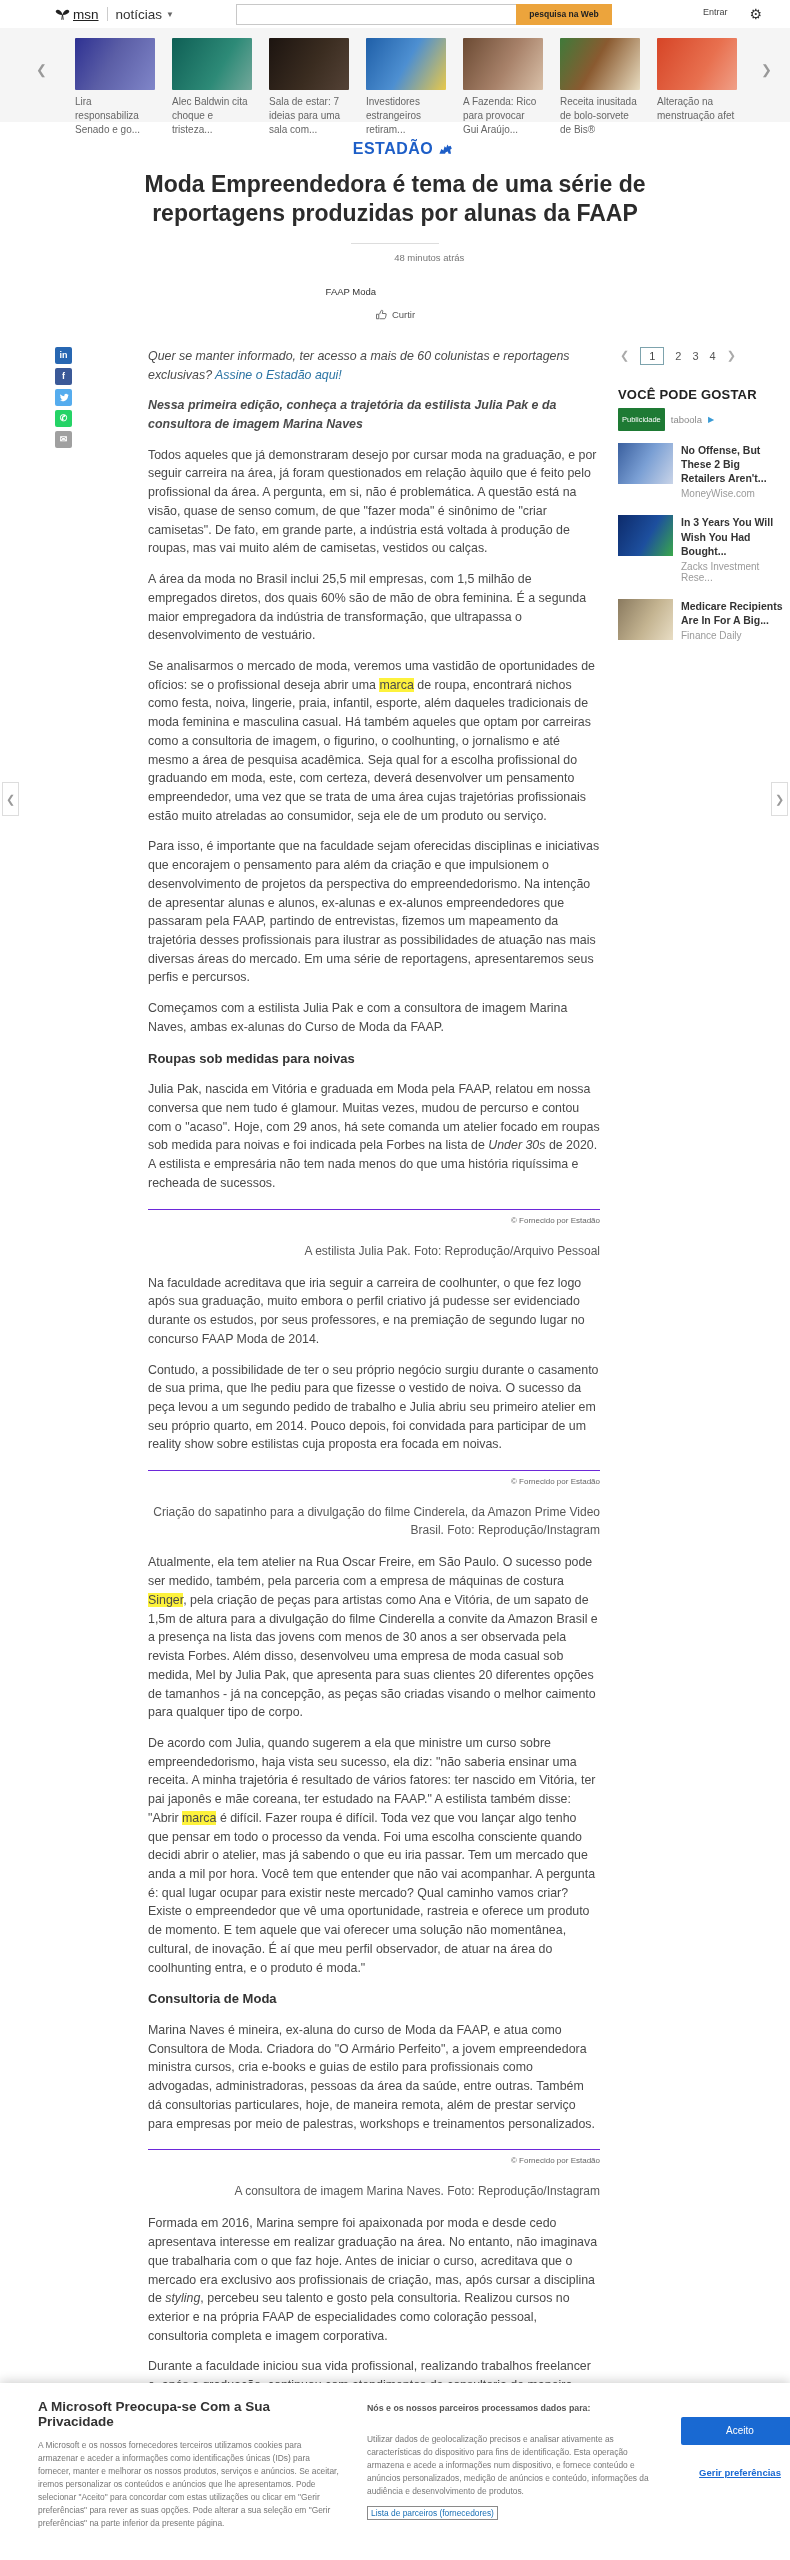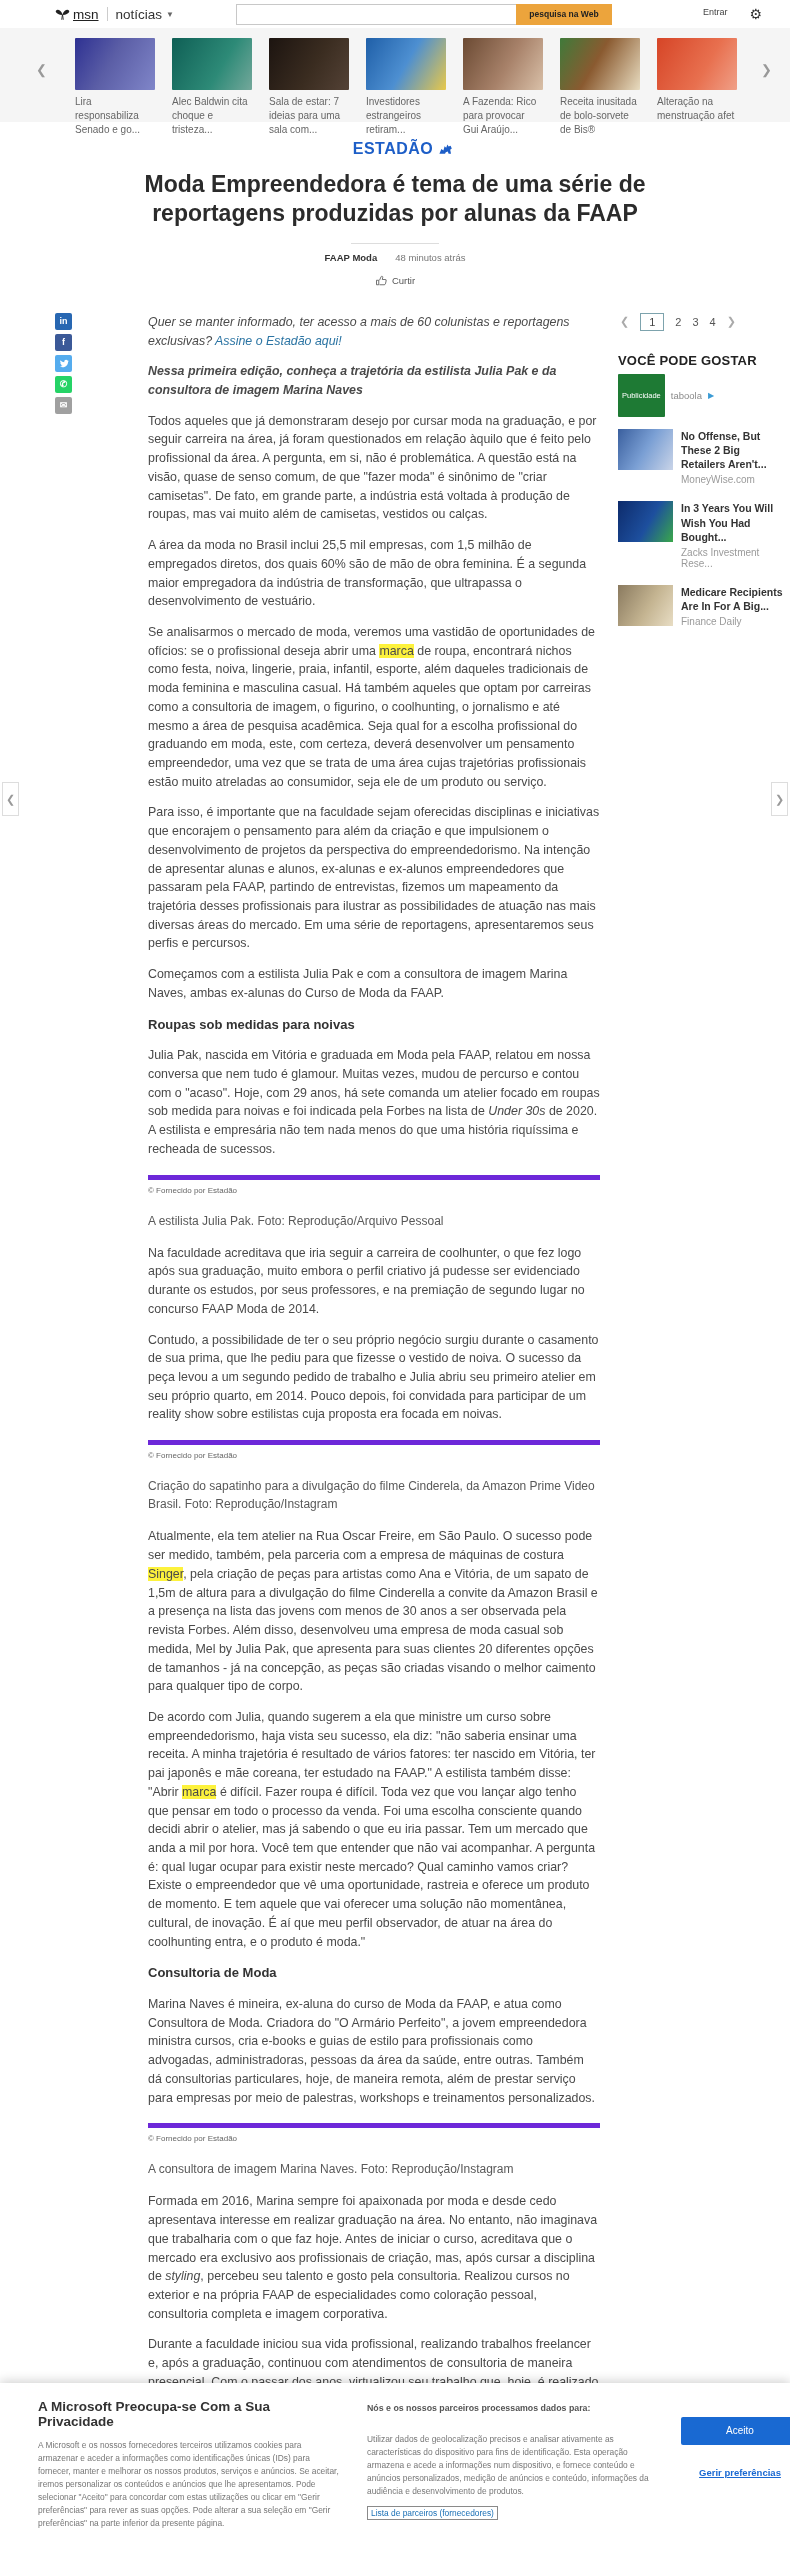--- a/index.html
+++ b/index.html
@@ -33,51 +33,51 @@
   .car-arrow.left { left: 36px; }
   .car-arrow.right { right: 18px; }
 
   
   .article-head { text-align: center; padding-top: 18px; }
   .source-logo { display: inline-flex; align-items: center; gap: 4px; color: #1d5ec7; font-weight: 800; font-size: 16px; letter-spacing: .5px; text-decoration: none; padding-left: 16px; }
   .source-logo svg { fill: #1d5ec7; }
   h1.title { font-size: 23px; line-height: 1.28; font-weight: 700; color: #2b2b2b; max-width: 580px; margin: 12px auto 0; }
   .byline-rule { width: 88px; height: 1px; background: #ddd; margin: 14px auto 8px; }
   .byline { font-size: 9.5px; color: #777; display: flex; justify-content: center; gap: 18px; }
-  .byline .author { font-weight: 700; color: #333; }
+  .byline .author { font-weight: 400; color: #333; margin-top: 34px; }
   .like { display: inline-flex; align-items: center; gap: 5px; font-size: 9.5px; color: #555; margin-top: 12px; }
 
   
   .main { display: flex; padding: 22px 0 0 55px; align-items: flex-start; }
   .share { width: 18px; display: flex; flex-direction: column; gap: 4px; flex: 0 0 auto; }
   .share button { width: 17px; height: 17px; border-radius: 2px; color: #fff; font-size: 9px; font-weight: 700; display: flex; align-items: center; justify-content: center; line-height: 1; }
   .sh-li { background: #2867b2; } .sh-fb { background: #3b5998; }
   .sh-tw { background: #55acee; } .sh-wa { background: #25d366; } .sh-em { background: #a0a0a0; }
 
   article { width: 452px; margin-left: 75px; flex: 0 0 auto; font-size: 12.4px; line-height: 1.51; color: #4a4a4a; }
   article p { margin-bottom: 12px; }
   article h2 { font-size: 13px; color: #333; margin: 6px 0 12px; font-weight: 700; }
   .italic { font-style: italic; }
   .bold { font-weight: 700; }
   .hl { background: #fdf23c; }
   .i { font-style: italic; }
   a.inline-link, .link { color: #2b74a3; text-decoration: none; font-style: italic; }
-  .fig { border-top: 5px solid #6d28d9; margin: 16px 0 14px; padding-top: 5px; }
+  .fig { border-top: 1px solid #6d28d9; margin: 16px 0 14px; padding-top: 5px; text-align: right; }
   .fig-credit { font-size: 8px; color: #666; }
   .fig-caption { font-size: 12px; color: #595959; margin-top: 15px; }
 
   
   .rail { width: 167px; margin-left: 18px; flex: 0 0 auto; }
   .pager { display: flex; align-items: center; gap: 11px; font-size: 11px; color: #666; padding-left: 2px; }
   .pager .arrow { color: #aaa; font-size: 11px; }
   .pager .pg { color: #555; }
   .pager .active { border: 1px solid #7da3ad; padding: 2px 8px; color: #444; }
   .rail h3 { font-size: 13px; color: #222; margin: 22px 0 6px; letter-spacing: .2px; }
   .adnet { display: flex; align-items: center; gap: 6px; margin-bottom: 12px; }
-  .badge { background: #1e7a34; color: #fff; font-size: 7.5px; padding: 17px 4px; border-radius: 1px; }
+  .badge { background: #1e7a34; color: #fff; font-size: 7.5px; padding: 7px 4px; border-radius: 1px; }
   .tb { font-size: 9.5px; color: #8a8a8a; }
   .tb-tri { color: #3a9bd5; font-size: 8px; }
   .ad { display: flex; gap: 8px; margin-bottom: 16px; cursor: pointer; }
   .ad-thumb { width: 55px; height: 41px; flex: 0 0 auto; }
   .ad-title { font-size: 10.5px; line-height: 1.35; color: #333; font-weight: 700; }
   .ad-src { font-size: 10px; color: #9a9a9a; margin-top: 3px; font-weight: 400; }
 
   
   .page-nav { position: absolute; top: 782px; width: 17px; height: 34px; background: #fff; border: 1px solid #ddd; color: #999; font-size: 11px; padding: 0; }
   .page-nav.left { left: 2px; } .page-nav.right { right: 2px; }

